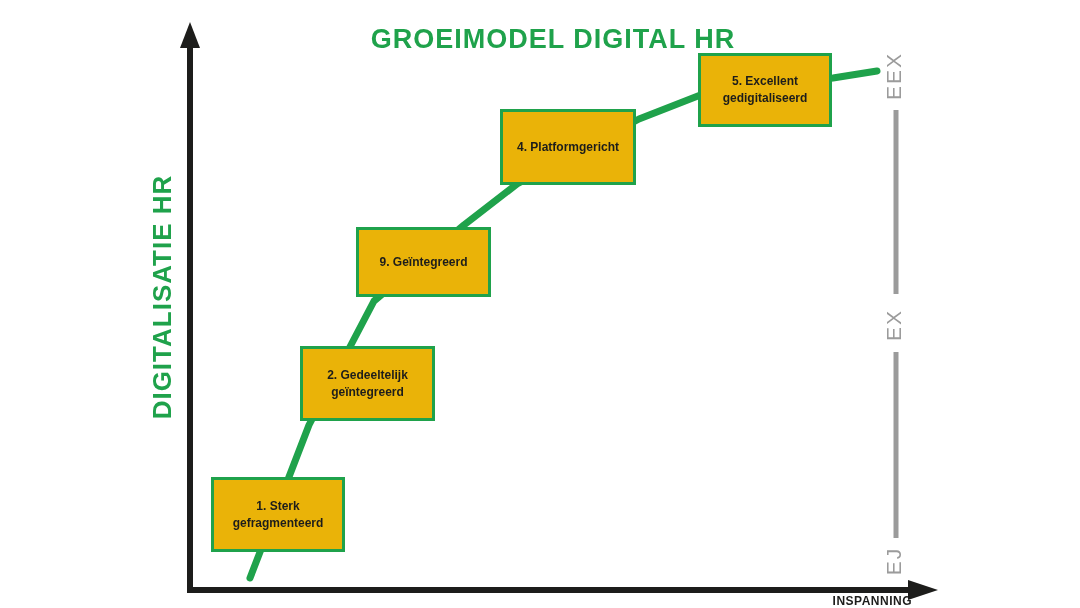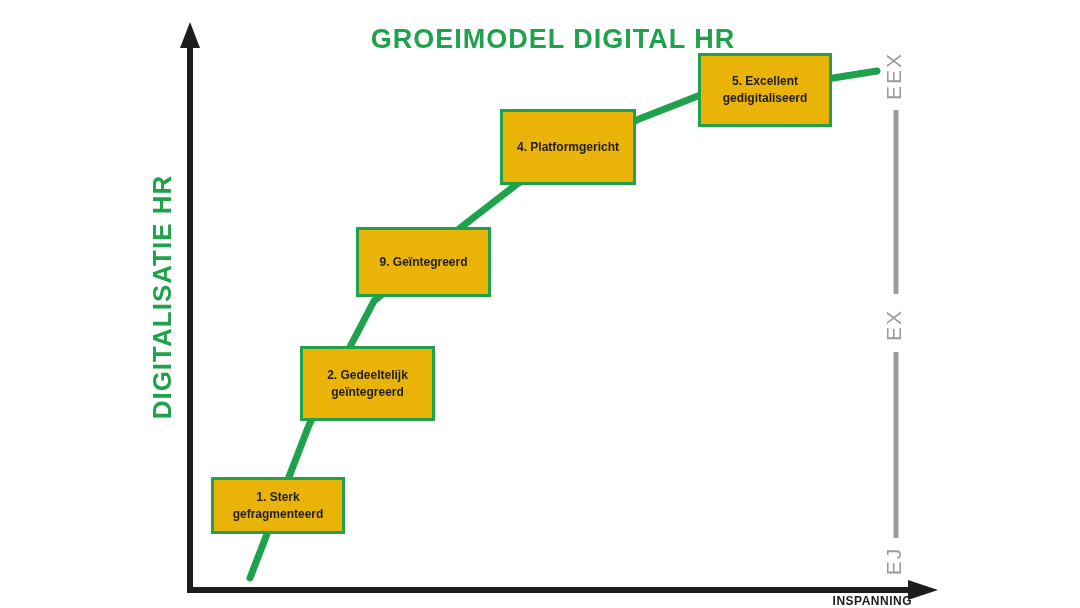--- a/index.html
+++ b/index.html
@@ -75,21 +75,21 @@
     display: flex;
     align-items: center;
     justify-content: center;
     text-align: center;
     color: var(--ink);
     font-size: 12px;
     font-weight: bold;
     line-height: 1.4;
     padding: 2px 4px;
   }
-  .stage-1 { left: 211px; top: 477px; width: 134px; height: 57px; text-align: center; }
+  .stage-1 { left: 211px; top: 477px; width: 134px; height: 75px; text-align: center; }
   .stage-2 { left: 268px; top: 346px; width: 135px; height: 75px; margin-left: 32px; }
   .stage-3 { left: 356px; top: 227px; width: 135px; height: 70px; }
   .stage-4 { left: 500px; top: 109px; width: 136px; height: 76px; }
   .stage-5 { left: 698px; top: 53px;  width: 134px; height: 74px; }
 
   .scale-label {
     position: absolute;
     transform: translate(-50%, -50%) rotate(-90deg);
     white-space: nowrap;
     color: var(--gray);

